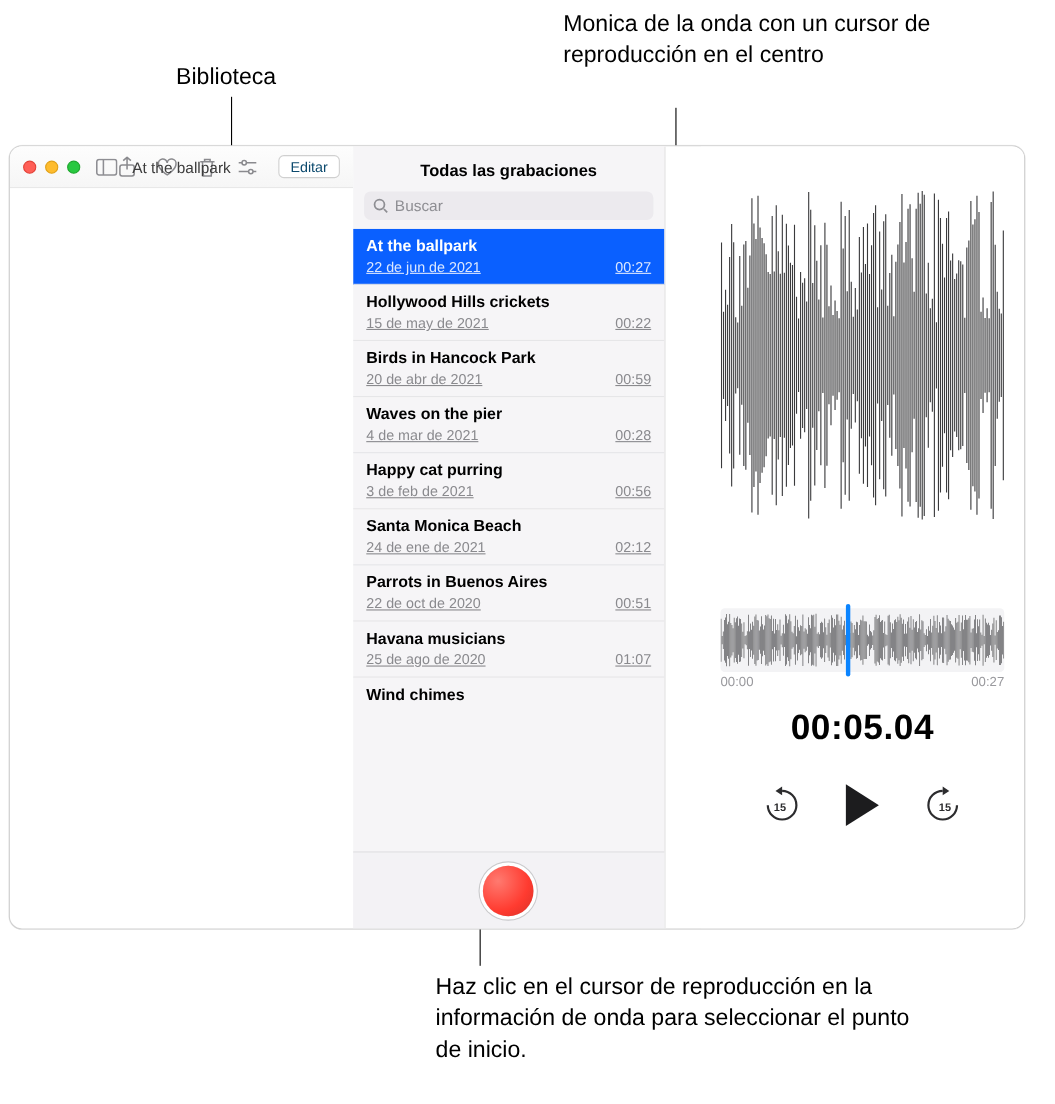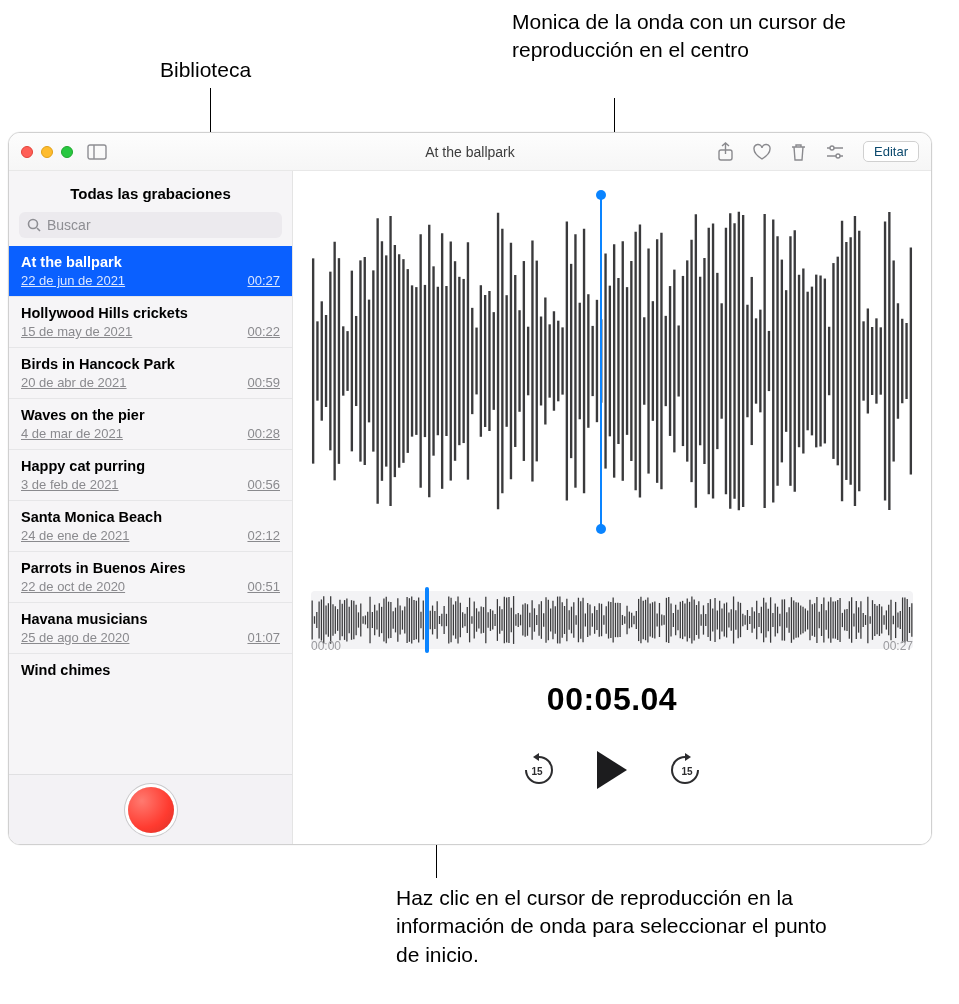--- a/index.html
+++ b/index.html
@@ -26,21 +26,21 @@
     left: 8px;
     top: 132px;
     width: 924px;
     height: 713px;
     border: 1px solid #d0d0d0;
     border-radius: 12px;
     background: #fff;
     overflow: hidden;
     box-shadow: 0 0 0 0.5px rgba(0,0,0,0.05);
     display: flex;
-    flex-direction: column;
+    flex-direction: row;
   }
   .titlebar {
     height: 38px;
     display: flex;
     align-items: center;
     padding: 0 12px;
     border-bottom: 1px solid #e8e8e8;
     background: linear-gradient(#fdfdfd,#f6f6f6);
     position: relative;
   }
@@ -56,21 +56,21 @@
   }
   .toolbar-right {
     margin-left:auto; display:flex; align-items:center; gap:18px;
     color:#8a8a8e;
   }
   .toolbar-right .editbtn {
     border:1px solid #d0d0d0; border-radius:5px;
     padding:2px 10px; font-size:13px; color:#0c4a6e;
     background:#fff;
   }
-  .body { flex:1; display:flex; overflow:hidden; }
+  .body { flex:1; display:flex; overflow:hidden;gap:32px; }
   .sidebar {
     width: 284px;
     background:#f6f5f7;
     border-right:1px solid #e4e4e4;
     display:flex; flex-direction:column;
     position:relative;
   }
   .lib-title {
     text-align:center; font-weight:700; font-size:15px;
     padding:14px 0 10px;
@@ -111,21 +111,21 @@
     position:absolute; left:18px; right:18px; top:352px; height:28px;
     display:flex; justify-content:space-between;
     font-size:12.5px; color:#8a8a8e; padding:0 2px;
   }
   .overview {
     position:absolute; left:18px; right:18px; top:420px; height:58px;
     background:#f3f3f5; border-radius:4px;
   }
   .overview svg { width:100%; height:100%; }
   .ov-labels {
-    position:absolute; left:18px; right:18px; top:468px;
+    position:absolute; left:18px; right:18px; top:480px;
     display:flex; justify-content:space-between;
     font-size:12px; color:#9a9a9e;
   }
   .ov-playhead {
     position:absolute; top:416px; width:4px; height:66px;
     background:#0a84ff; border-radius:2px;
   }
   .bigtime {
     position:absolute; left:0; right:0; top:510px; text-align:center;
     font-size:32px; font-weight:700; letter-spacing:0.5px;

